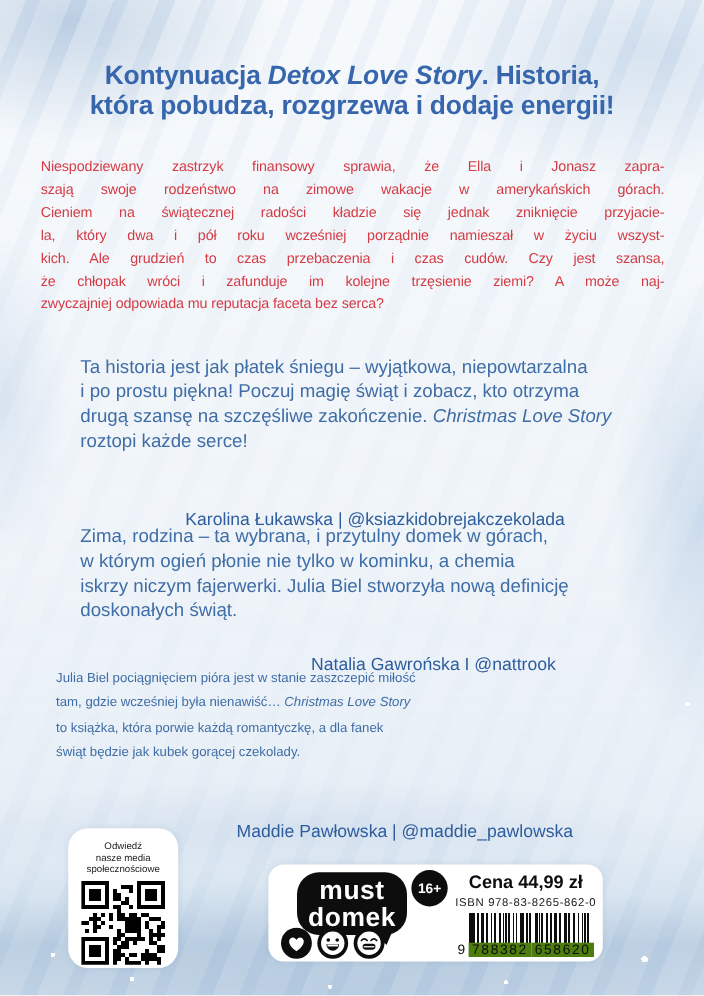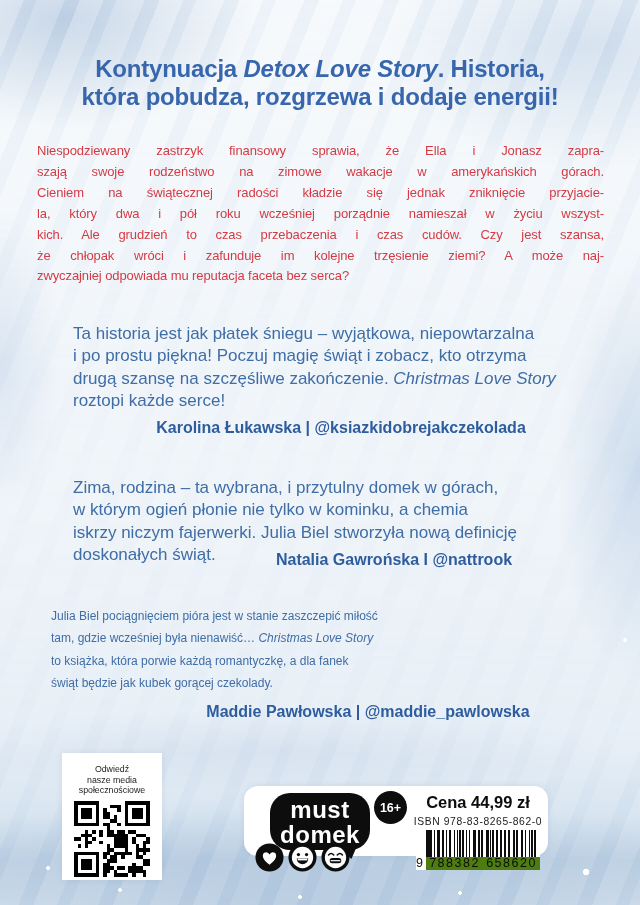--- a/index.html
+++ b/index.html
@@ -44,33 +44,33 @@
     position:absolute;left:37px;right:36px;top:141px;
     color:#d43b44;font-size:13px;line-height:20.9px;letter-spacing:-.1px;
   }
   .jline{text-align:justify;text-align-last:justify;}
   .lastline{text-align:left;}
   .quote{position:absolute;color:#3f6da6;font-size:17px;line-height:22.3px;}
   .quote em{font-style:italic;}
   .q1{left:73px;top:323px;width:490px;}
   .q2{left:73px;top:477px;width:480px;}
   .q3{left:51px;top:605px;width:545px;font-size:12px;}
-  .attribution{position:absolute;color:#2e5d9e;font-weight:bold;font-size:16px;text-align:center;}
+  .attribution{position:absolute;color:#2e5d9e;font-weight:normal;font-size:16px;text-align:center;margin-top:45px;}
   .a1{left:82px;right:40px;top:419px;}
   .a2{left:184px;right:36px;top:551px;}
   .a3{left:136px;right:40px;top:703px;}
   .qr-card{
     position:absolute;left:62px;top:753px;width:100px;height:127px;
-    background:#fff;border-radius:0;box-shadow:0 0 6px rgba(120,150,180,.18);
+    background:#fff;border-radius:18px;box-shadow:0 0 6px rgba(120,150,180,.18);
   }
   .qr-label{margin-top:11px;text-align:center;color:#1c1c1c;font-size:8.8px;line-height:10.6px;}
   .qr-box{width:76px;height:76px;margin:5px auto 0 auto;}
   .qr-box svg{display:block;width:76px;height:76px;shape-rendering:crispEdges;}
   .main-card{
-    position:absolute;left:244px;top:786px;width:304px;height:70px;
+    position:absolute;left:244px;top:786px;width:304px;height:88px;
     background:#fff;border-radius:14px;box-shadow:0 0 6px rgba(120,150,180,.18);
   }
   .bubble{
     position:absolute;left:26px;top:7px;width:100px;height:57px;background:#0d0d0d;border-radius:20px;
     color:#fff;font-weight:bold;font-size:24px;line-height:25px;text-align:center;letter-spacing:.5px;
     padding-top:4px;box-sizing:border-box;
   }
   .bubble-tail{
     position:absolute;right:13px;bottom:-9px;width:20px;height:13px;background:#0d0d0d;
     clip-path:polygon(0 0,100% 0,72% 100%);

